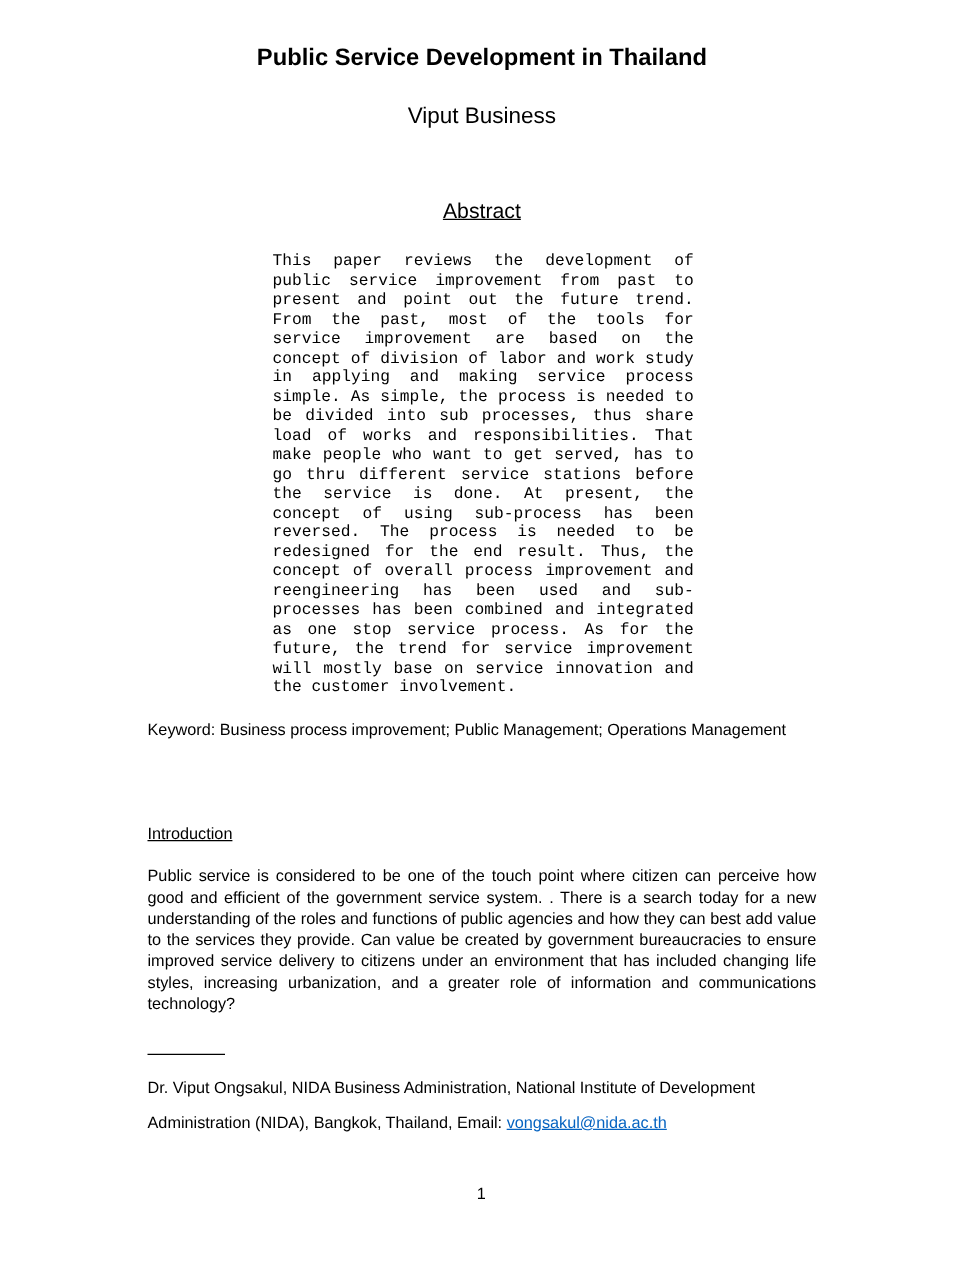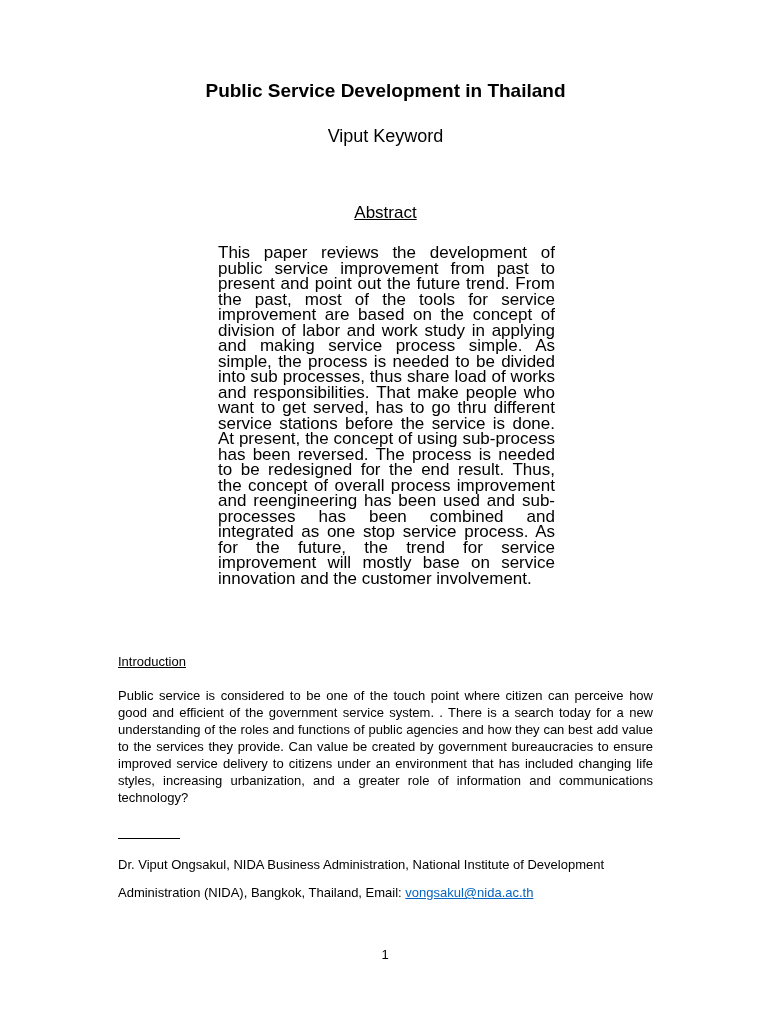--- a/index.html
+++ b/index.html
@@ -11,45 +11,46 @@
     position: relative;
     width: 770px;
     height: 1024px;
     background: #ffffff;
     font-family: "Liberation Sans", sans-serif;
     color: #000000;
     overflow: hidden;
     box-sizing: border-box;
   }
   .content {
-    padding: 80px 117px 0 118px;
+    padding: 36px 117px 0 118px;
   }
   .doc-title {
     font-size: 19px;
     font-weight: bold;
     text-align: center;
     margin: 0;
   }
   .doc-author {
     font-size: 18px;
     font-weight: normal;
     text-align: center;
     margin: 24px 0 0 0;
   }
   .abstract-heading {
     font-size: 17px;
     text-align: center;
     text-decoration: underline;
     margin-top: 56px;
   }
   .abstract-body {
-    font-size: 17px;
+    font-size: 13px;
     line-height: 15.5px;
     text-align: justify;
     margin: 22px 98px 0 100px;
+    font-family: Liberation Mono, monospace;
   }
   .keywords {
     font-size: 13px;
     margin-top: 18px;
   }
   .intro-heading {
     font-size: 13px;
     text-decoration: underline;
     margin-top: 68px;
   }
@@ -86,26 +87,27 @@
   }
 </style>
 </head>
 <body>
 
 <div class="page">
   <div class="content">
 
     <h1 class="doc-title">Public Service Development in Thailand</h1>
 
-    <div class="doc-author">Viput Keyword</div>
+    <div class="doc-author">Viput Business</div>
 
     <div class="abstract-heading">Abstract</div>
 
     <div class="abstract-body">This paper reviews the development of public service improvement from past to present and point out the future trend. From the past, most of the tools for service improvement are based on the concept of division of labor and work study in applying and making service process simple. As simple, the process is needed to be divided into sub processes, thus share load of works and responsibilities. That make people who want to get served, has to go thru different service stations before the service is done. At present, the concept of using sub-process has been reversed. The process is needed to be redesigned for the end result. Thus, the concept of overall process improvement and reengineering has been used and sub-processes has been combined and integrated as one stop service process. As for the future, the trend for service improvement will mostly base on service innovation and the customer involvement.</div>
 
+    <div class="keywords">Keyword: Business process improvement; Public Management; Operations Management</div>
 
     <div class="intro-heading">Introduction</div>
 
     <div class="intro-body">Public service is considered to be one of the touch point where citizen can perceive how good and efficient of the government service system. . There is a search today for a new understanding of the roles and functions of public agencies and how they can best add value to the services they provide. Can value be created by government bureaucracies to ensure improved service delivery to citizens under an environment that has included changing life styles, increasing urbanization, and a greater role of information and communications technology?</div>
 
     <hr class="footnote-rule">
 
     <div class="footnote">
       <span>Dr. Viput Ongsakul, NIDA Business Administration, National Institute of Development Administration (NIDA), Bangkok, Thailand, Email: </span><a>vongsakul@nida.ac.th</a>
     </div>

